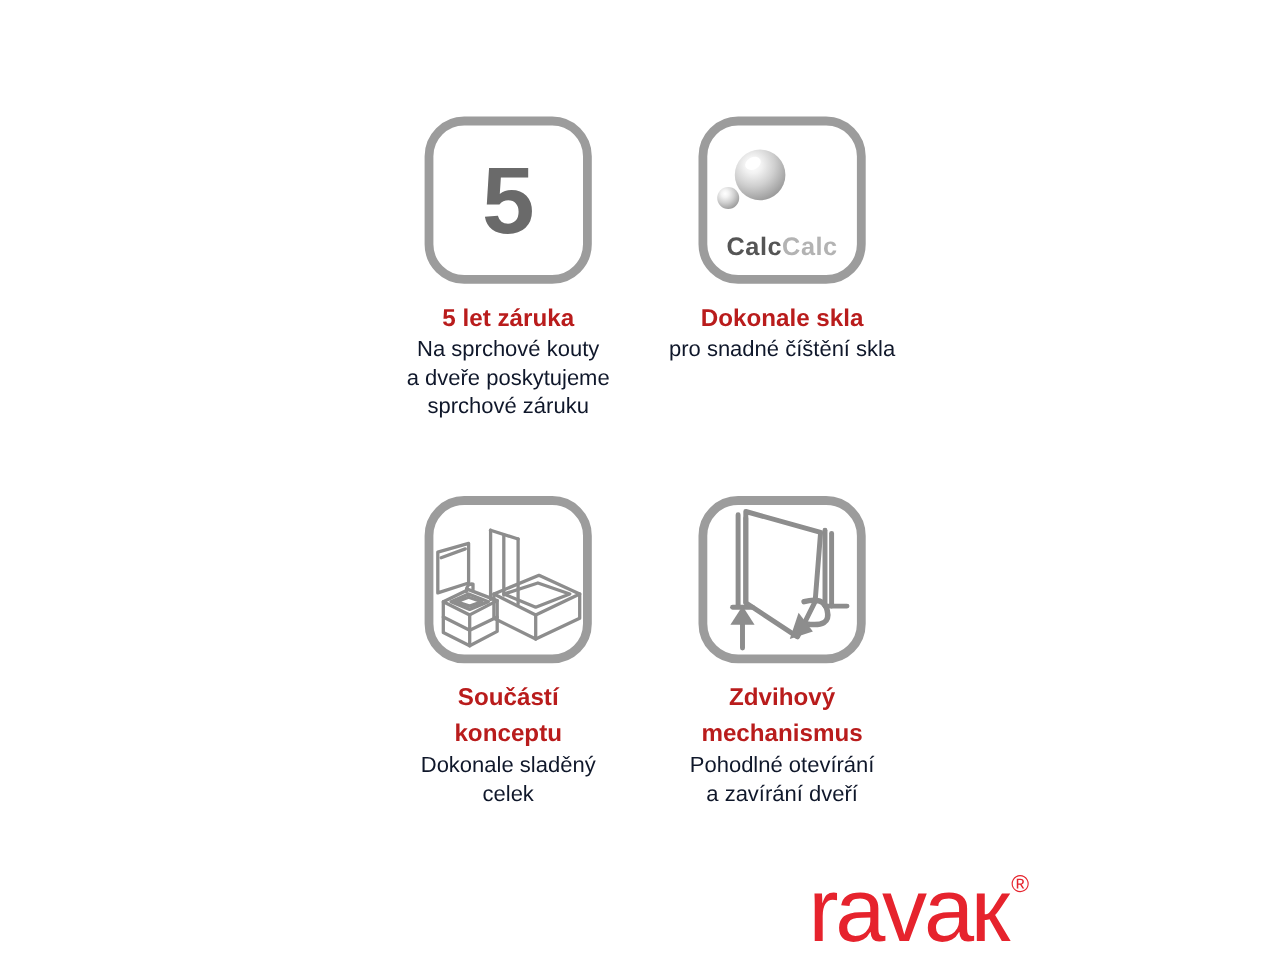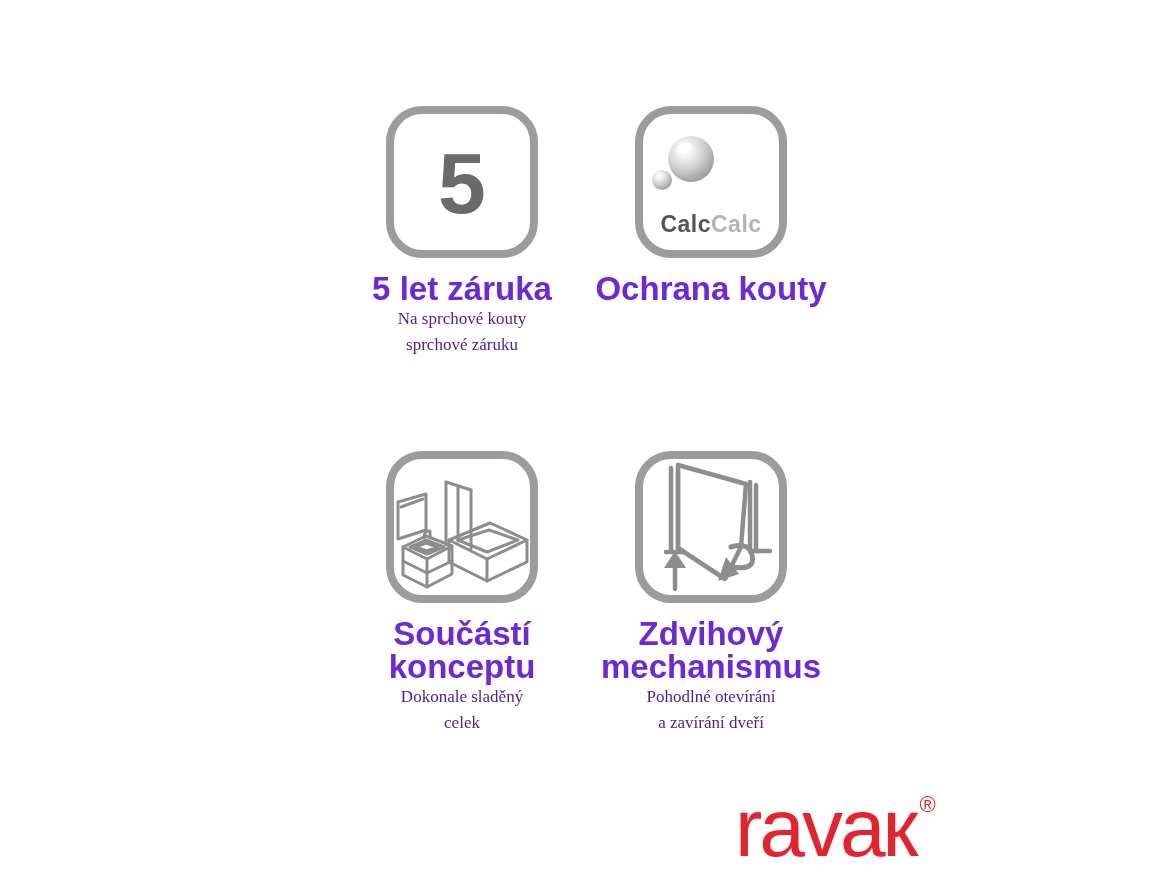--- a/index.html
+++ b/index.html
@@ -32,58 +32,60 @@
   .bubble-small { left:9px; top:56px; width:20px; height:20px; }
   .bubble-shine { position:absolute; left:9px; top:7px; width:15px; height:11px;
     border-radius:50%; background:#ffffff; transform:rotate(-28deg); opacity:.95; }
   .anticalc-label {
     position:absolute; left:0; right:0; bottom:12px; font-size:23px; font-weight:700;
     letter-spacing:.5px; white-space:nowrap; text-align:center;
   }
   .anticalc-anti { color:#555555; }
   .anticalc-calc { color:#b3b3b3;margin-top:12px; }
 
-  .title { margin:14px 0 0 0; font-size:33px; line-height:33px; font-weight:700;
-    color:#6d28d9; }
-  .subtitle { margin:1px 0 0 0; font-size:17px; line-height:25.5px; color:#4c1d95;font-family:Liberation Serif, serif; }
+  .title { margin:14px 0 0 0; font-size:22px; line-height:33px; font-weight:700;
+    color:#b91c1c; }
+  .subtitle { margin:1px 0 0 0; font-size:20px; line-height:25.5px; color:#0f172a; }
 
   .logo { position:absolute; left:735px; top:787px; color:#e6232d; font-weight:400;
     font-size:82px; line-height:1; letter-spacing:-3px; white-space:nowrap; }
   .logo .reg { font-size:22px; letter-spacing:0; vertical-align:44px; margin-left:4px; }
 </style>
 </head>
 <body>
 
 <div class="canvas">
 
   <div class="feature f1">
     <div class="icon-box">
       <div class="five">5</div>
     </div>
     <div class="title">
       <div>5 let záruka</div>
     </div>
     <div class="subtitle">
       <div>Na sprchové kouty</div>
+      <div>a dveře poskytujeme</div>
       <div>sprchové záruku</div>
     </div>
   </div>
 
   <div class="feature f2">
     <div class="icon-box">
       <div class="bubble bubble-big">
         <div class="bubble-shine"></div>
       </div>
       <div class="bubble bubble-small"></div>
       <div class="anticalc-label"><span class="anticalc-anti">Calc</span><span class="anticalc-calc">Calc</span></div>
     </div>
     <div class="title">
-      <div>Ochrana kouty</div>
+      <div>Dokonale skla</div>
     </div>
     <div class="subtitle">
+      <div>pro snadné číštění skla</div>
     </div>
   </div>
 
   <div class="feature f4">
     <div class="icon-box">
       <svg class="icon-svg" viewBox="0 0 152 152" fill="none" stroke="#8d8d8d" stroke-width="4.5" stroke-linejoin="round" stroke-linecap="round">
 
         <path d="M36,17 L36,100"></path>
         <path d="M43,20 L43,97"></path>
         <path d="M31,101 L49,101"></path>

